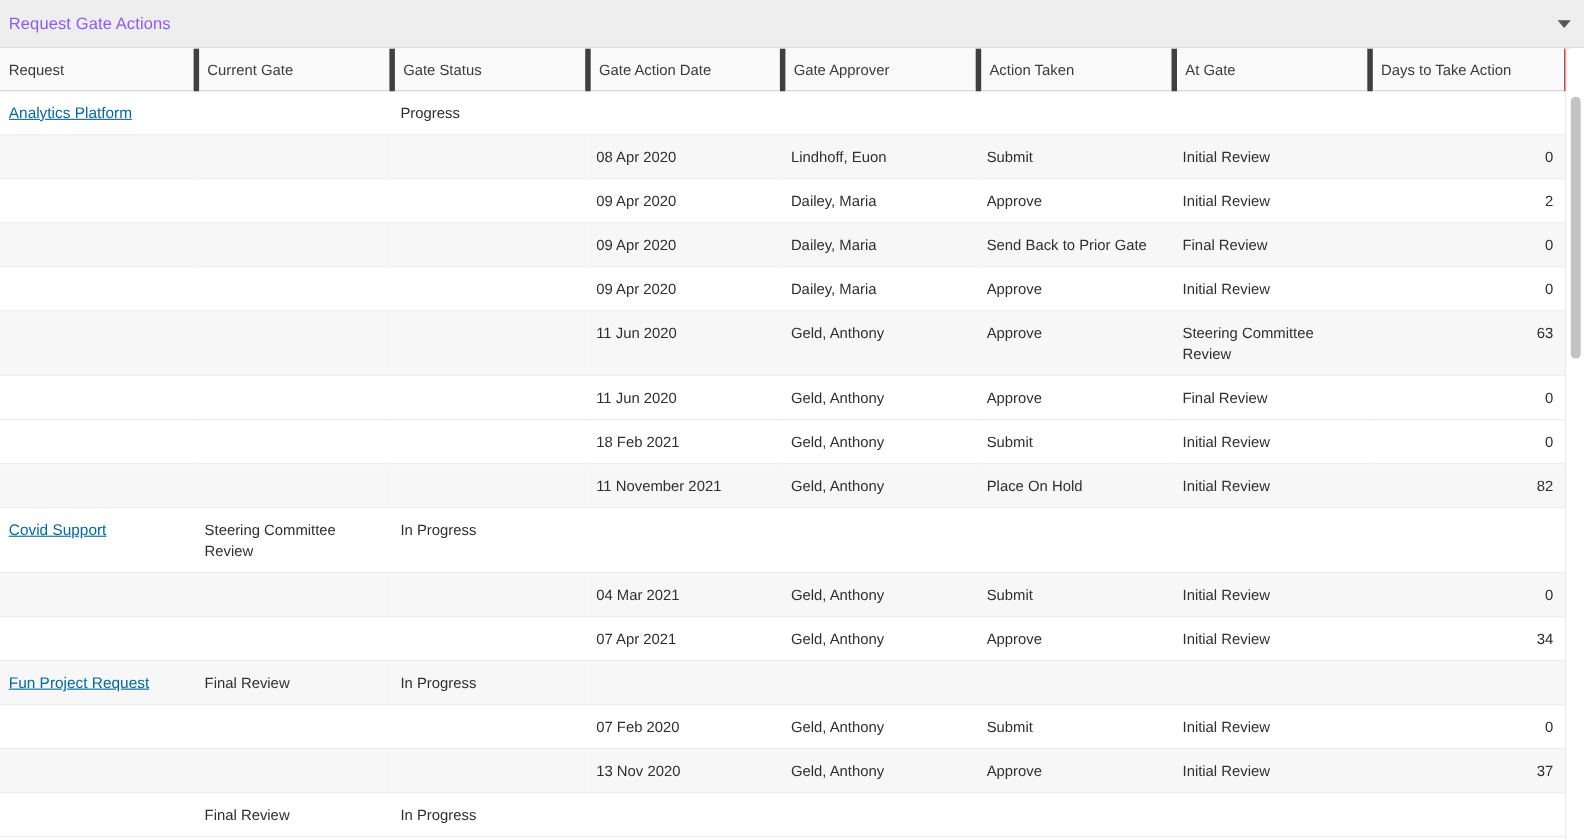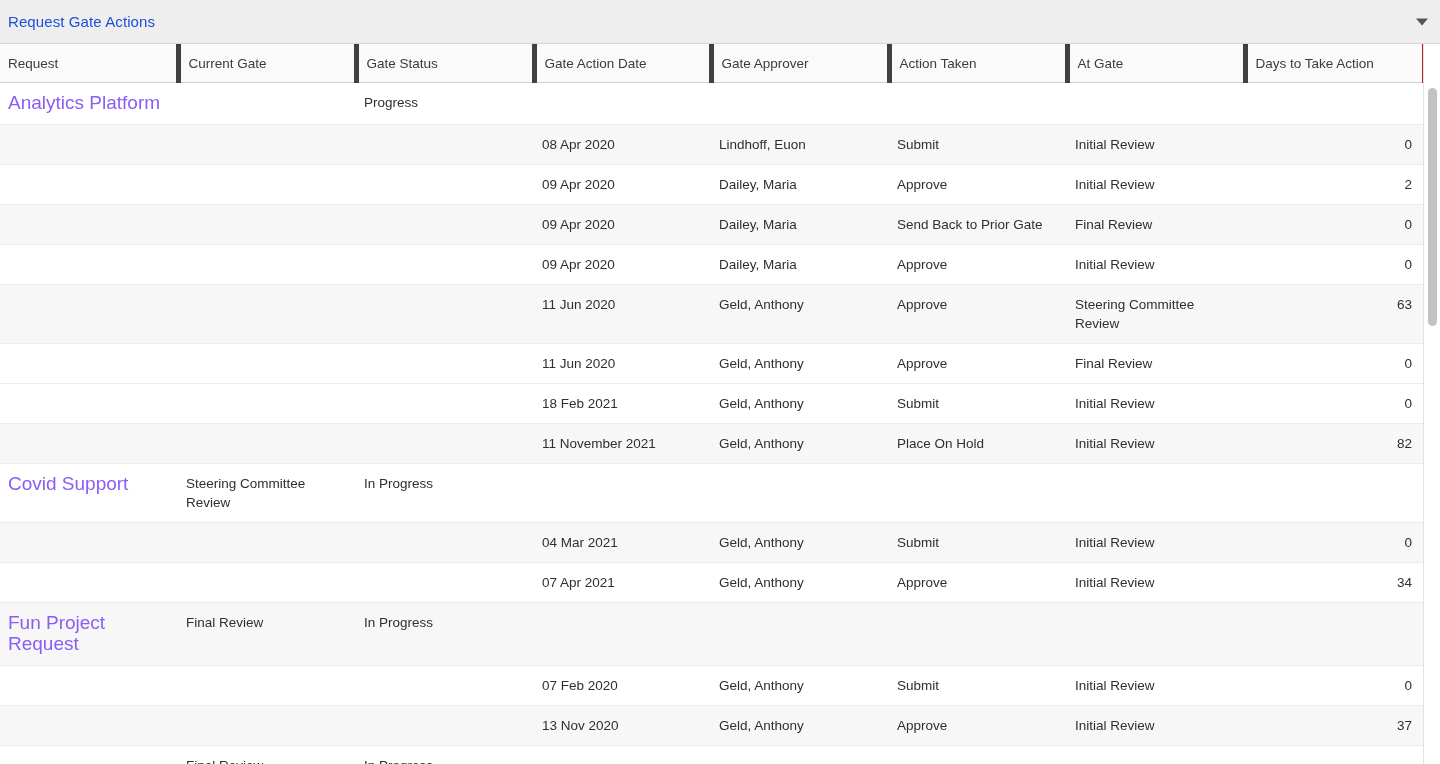--- a/index.html
+++ b/index.html
@@ -27,21 +27,21 @@
     height: 44px;
     background: #eeeeee;
     border-bottom: 1px solid #d7d7d7;
     box-sizing: border-box;
     display: flex;
     align-items: center;
     padding: 0 12px 0 8px;
   }
   .panel-title {
     font-size: 15px;
-    color: #1d4ed8;
+    color: #8b5cf6;
     letter-spacing: 0.1px;
     font-weight: 400;
     line-height: 18px;
   }
   .panel-caret {
     position: absolute;
     right: 12px;
     top: 50%;
     transform: translateY(-50%);
     width: 0;
@@ -110,22 +110,23 @@
     padding-right: 12px;
   }
 
   tr.alt td { background: #f7f7f7; }
   tr.plain td { background: #ffffff; }
 
   tr.group td { background: #ffffff; }
   tr.group.alt td { background: #f7f7f7; }
 
   a.req-link {
-    color: #8b5cf6;
-    font-size: 19px;
+    color: #0369a1;
+    text-decoration: underline;
+    font-size: 14px;
     cursor: pointer;
   }
 
   
   .body-right-border {
     position: absolute;
     left: 1423px;
     top: 0;
     width: 1px;
     height: 720px;

